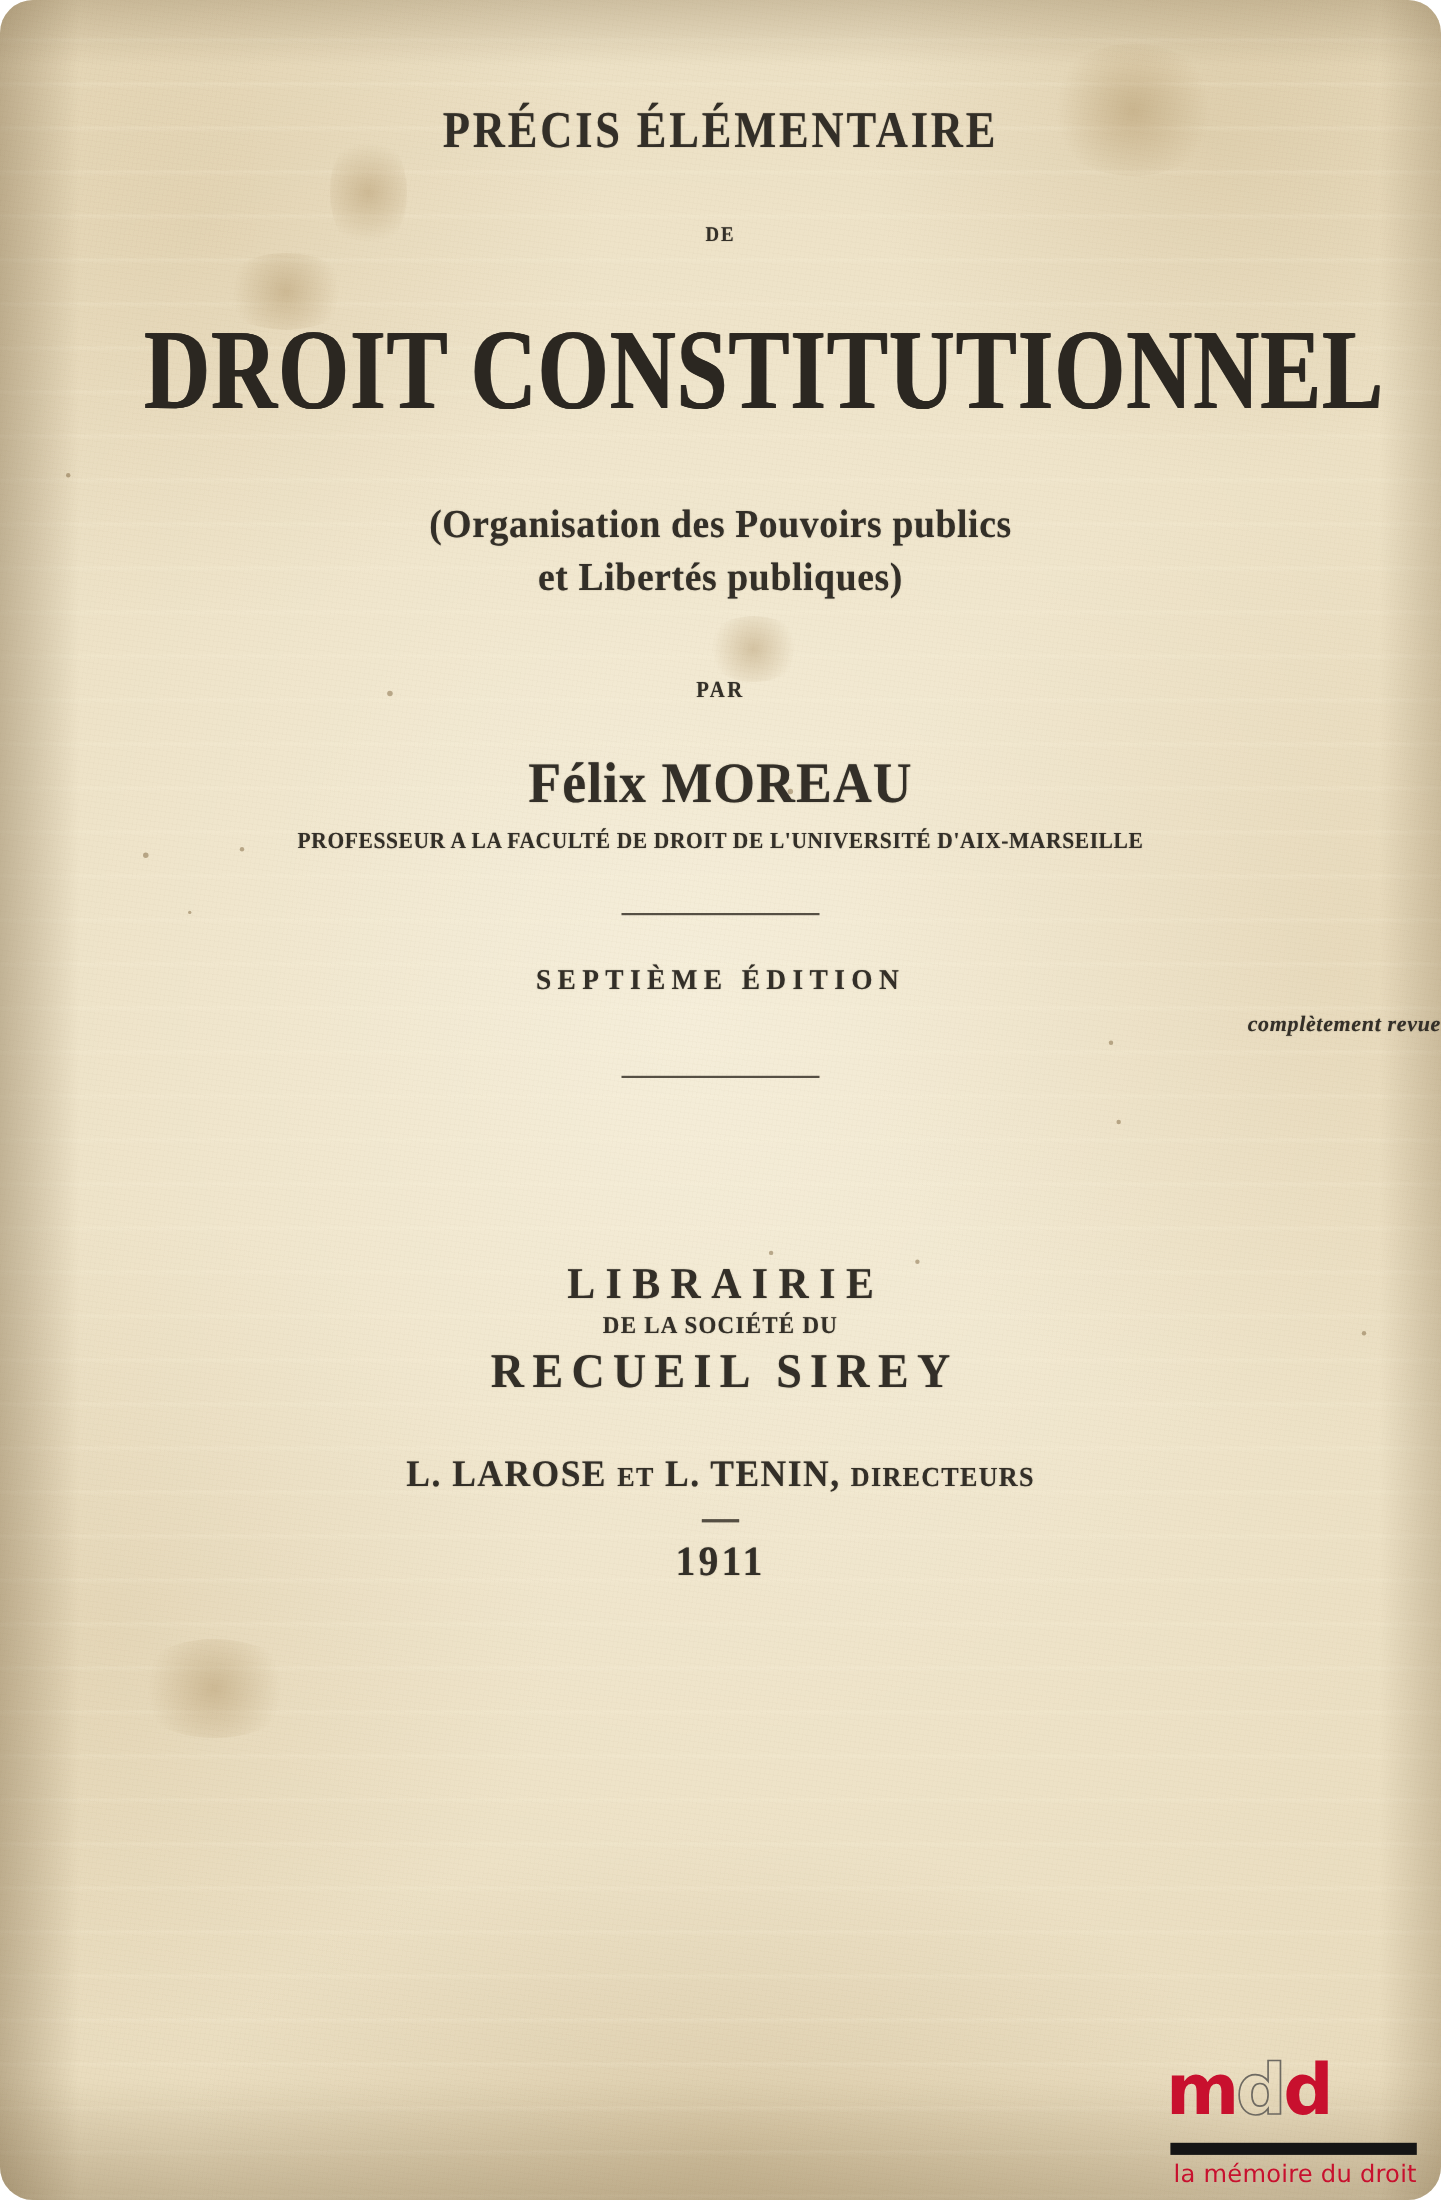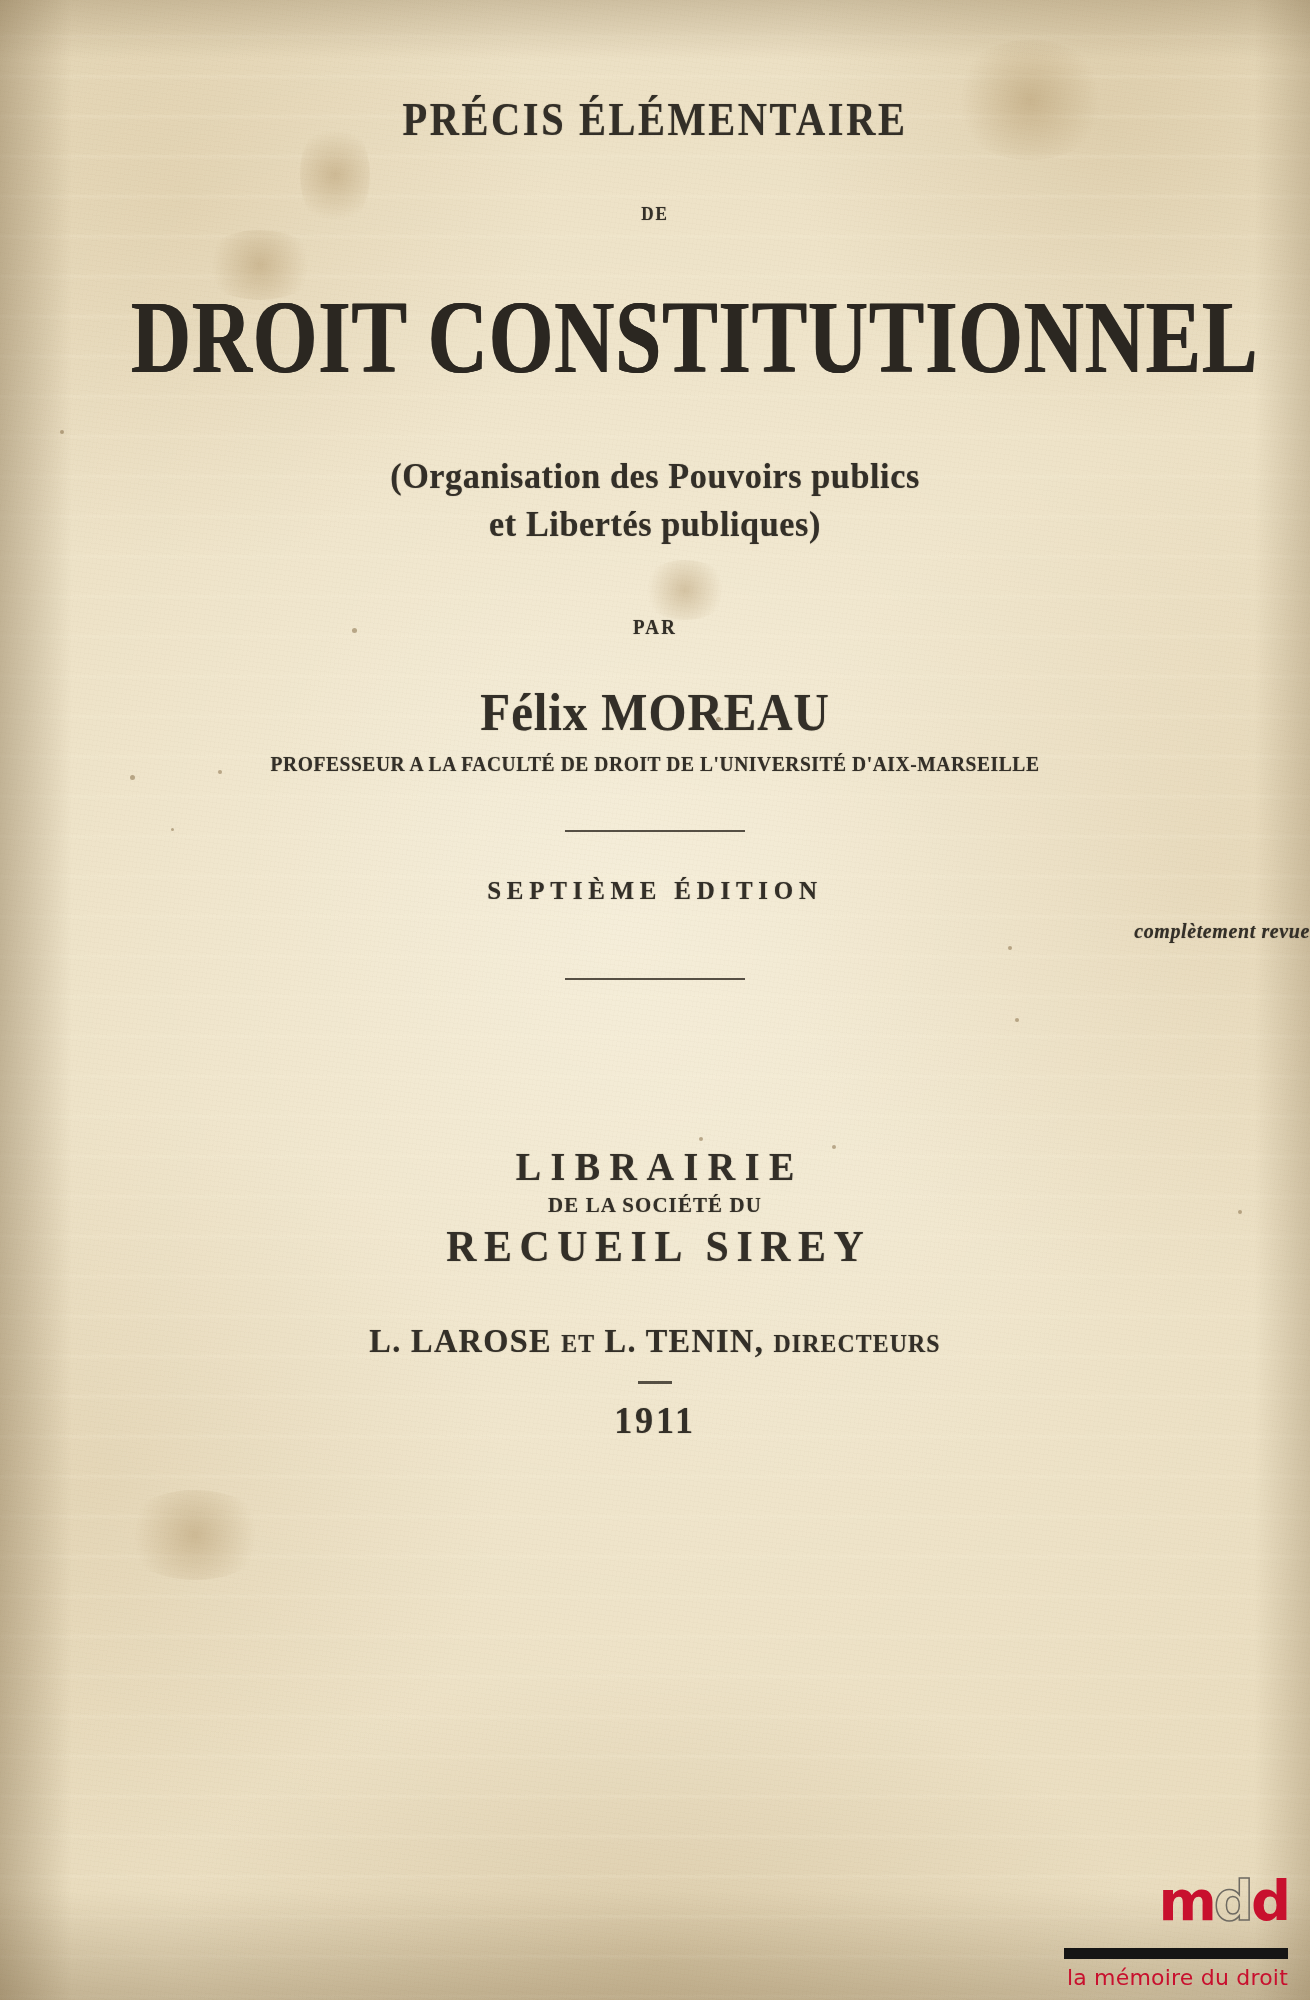--- a/index.html
+++ b/index.html
@@ -28,20 +28,21 @@
           rgba(116,95,60,0.36) 100%),
       
       radial-gradient(ellipse 40% 26% at 14% 10%, rgba(196,170,124,0.30), rgba(0,0,0,0) 70%),
       radial-gradient(ellipse 34% 22% at 84% 6%,  rgba(186,160,114,0.30), rgba(0,0,0,0) 70%),
       radial-gradient(ellipse 46% 30% at 92% 44%, rgba(198,172,126,0.26), rgba(0,0,0,0) 72%),
       radial-gradient(ellipse 42% 26% at 8% 74%,  rgba(192,166,120,0.24), rgba(0,0,0,0) 72%),
       radial-gradient(ellipse 50% 20% at 50% 98%, rgba(176,150,106,0.30), rgba(0,0,0,0) 74%),
       radial-gradient(ellipse 24% 16% at 36% 40%, rgba(234,224,198,0.45), rgba(0,0,0,0) 72%),
       radial-gradient(ellipse 30% 18% at 64% 62%, rgba(236,226,200,0.40), rgba(0,0,0,0) 72%),
       linear-gradient(#e9dcbe, #e9dcbe);
+    border-radius: 30px;
   }
 
   
   #bands {
     position: absolute;
     left: 0; top: 0; right: 0; bottom: 0;
     pointer-events: none;
     background-image: repeating-linear-gradient(
         to bottom,
         rgba(255,250,232,0.00) 0px,
@@ -331,26 +332,26 @@
     right: 18px;
     bottom: 10px;
     width: 232px;
     text-align: center;
     font-family: "DejaVu Sans", sans-serif;
   }
   #mdd-letters {
     position: relative;
     height: 82px;
     line-height: 82px;
-    font-size: 56px;
+    font-size: 64px;
     font-weight: 700;
     letter-spacing: -3px;
     color: #c8102e;
     white-space: nowrap;
-    text-align: right;
+    text-align: left;
     padding-right: 4px;
   }
   #mdd-letters .hollow {
     color: transparent;
     -webkit-text-stroke: 1.5px #6e6a62;
     text-shadow: none;
   }
   #mdd-bar {
     height: 11px;
     background: #151515;

